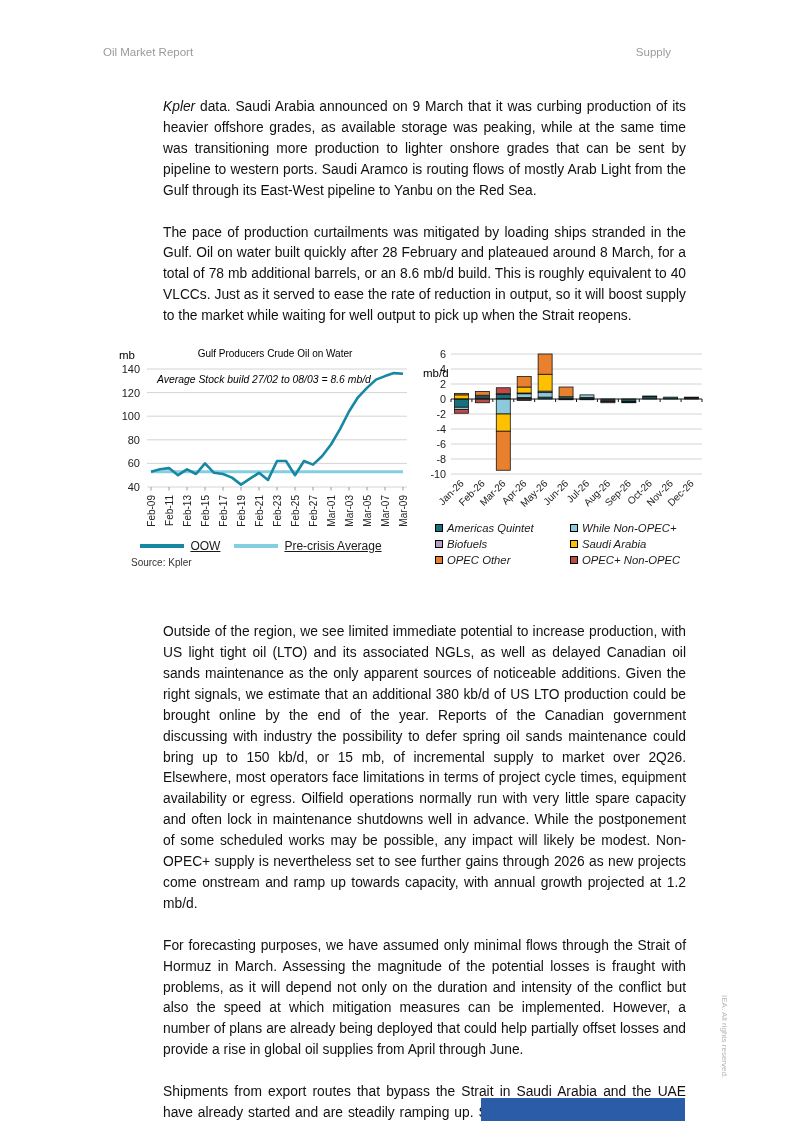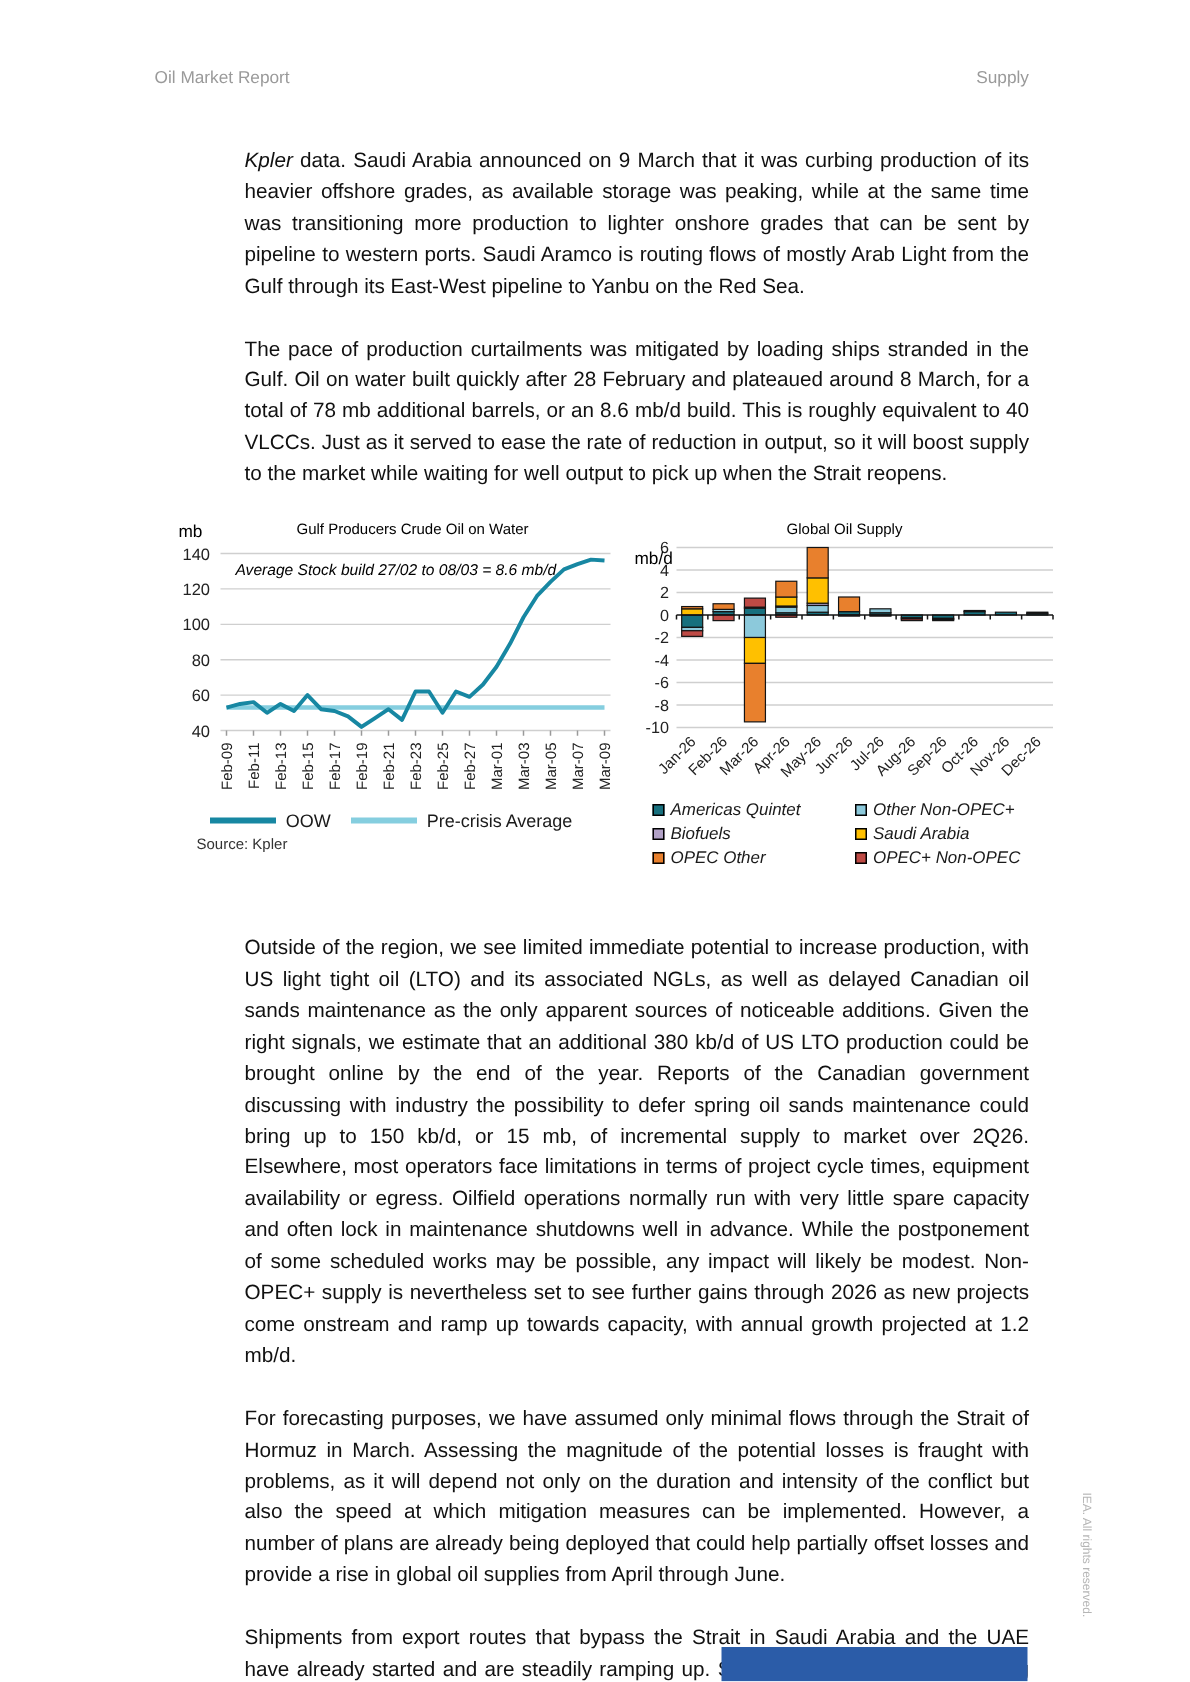--- a/index.html
+++ b/index.html
@@ -1,36 +1,36 @@
 <!DOCTYPE html>
 <html><head>
 <meta charset="utf-8">
 <style>
   * { margin:0; padding:0; box-sizing:border-box; }
   html,body { background:#ffffff; }
   body { font-family:"Liberation Sans","DejaVu Sans",sans-serif; color:#1a1a1a; }
   .page { position:relative; width:793px; height:1121px; background:#fff; overflow:hidden; }
 
-  .hdr { position:absolute; top:46px; left:103px; right:107px; display:flex; justify-content:space-between; font-size:11.5px; color:#9a9a9a; }
+  .hdr { position:absolute; top:46px; left:103px; right:122px; display:flex; justify-content:space-between; font-size:11.5px; color:#9a9a9a; }
 
   .body-col { position:absolute; left:163px; top:97px; width:523px; }
   .body-col p { font-size:13.8px; line-height:20.9px; text-align:justify; margin-bottom:21px; color:#111; }
 
   .charts-row { margin-left:-52px; width:594px; display:flex; gap:10px; margin-top:3px; margin-bottom:16px; height:258px; }
 
   .chart { position:relative; }
   .chart-left { width:300px; }
   .chart-right { width:284px; }
   .c-title { text-align:center; font-size:10px; color:#000; }
   .chart-left .c-title { margin-left:28px; margin-bottom:2px; }
   .unit-label { position:absolute; font-size:11.5px; color:#000; }
   .chart-left .unit-label { left:8px; top:1px; }
   .chart-right .unit-label { left:2px; top:19px; }
 
-  .legend-line { display:flex; justify-content:center; align-items:center; gap:14px; font-size:12px; margin-top:0px; }
+  .legend-line { display:flex; justify-content:center; align-items:center; gap:14px; font-size:12px; margin-top:0px;text-decoration:underline; }
   .legend-line .sw { width:44px; height:3.5px; display:inline-block; }
   .legend-line .item { display:flex; align-items:center; gap:6px; }
 
   .legend-bar { display:grid; grid-template-columns:1fr 1fr; row-gap:4px; margin:2px 0 0 14px; font-size:11.3px; }
   .legend-bar .item { display:flex; align-items:center; gap:4px;font-style:italic; }
   .legend-bar .sq { width:8px; height:8px; display:inline-block; border:1px solid #000; }
 
   .src-note { font-size:10px; color:#333; margin-top:4px; margin-left:20px; }
 
   .ftr { position:absolute; top:1057px; left:103px; right:107px; display:flex; justify-content:space-between; font-size:10.5px; color:#111; font-variant:small-caps; letter-spacing:0.2px; }
@@ -115,21 +115,20 @@
             <span class="item">
               <span class="sw" style="background: rgb(133, 206, 223);"></span>
               <span>Pre-crisis Average</span>
             </span>
           </div>
         <div class="src-note">Source: Kpler</div>
       </div>
 
       <div class="chart chart-right">
         <div class="unit-label">mb/d</div>
-        <div class="c-title">Global Oil Supply</div>
         <svg id="bar-svg" width="284" height="168">
             <line x1="30" y1="6" x2="281" y2="6" stroke="#cfcfcf" stroke-width="0.9"></line>
             <text x="25" y="9.8" text-anchor="end" font-size="10.8" fill="#222">6</text>
             <line x1="30" y1="21" x2="281" y2="21" stroke="#cfcfcf" stroke-width="0.9"></line>
             <text x="25" y="24.8" text-anchor="end" font-size="10.8" fill="#222">4</text>
             <line x1="30" y1="36" x2="281" y2="36" stroke="#cfcfcf" stroke-width="0.9"></line>
             <text x="25" y="39.8" text-anchor="end" font-size="10.8" fill="#222">2</text>
             <text x="25" y="54.8" text-anchor="end" font-size="10.8" fill="#222">0</text>
             <line x1="30" y1="66" x2="281" y2="66" stroke="#cfcfcf" stroke-width="0.9"></line>
             <text x="25" y="69.8" text-anchor="end" font-size="10.8" fill="#222">-2</text>
@@ -211,21 +210,21 @@
             <line x1="260.08333333333337" y1="51" x2="260.08333333333337" y2="54" stroke="#141414" stroke-width="1"></line>
             <line x1="281" y1="51" x2="281" y2="54" stroke="#141414" stroke-width="1"></line>
           </svg>
         <div class="legend-bar" id="bar-legend">
             <span class="item">
               <span class="sq" style="background: rgb(23, 112, 126);"></span>
               <span>Americas Quintet</span>
             </span>
             <span class="item">
               <span class="sq" style="background: rgb(140, 201, 219);"></span>
-              <span>Other Non-OPEC+</span>
+              <span>While Non-OPEC+</span>
             </span>
             <span class="item">
               <span class="sq" style="background: rgb(178, 161, 199);"></span>
               <span>Biofuels</span>
             </span>
             <span class="item">
               <span class="sq" style="background: rgb(255, 192, 0);"></span>
               <span>Saudi Arabia</span>
             </span>
             <span class="item">

